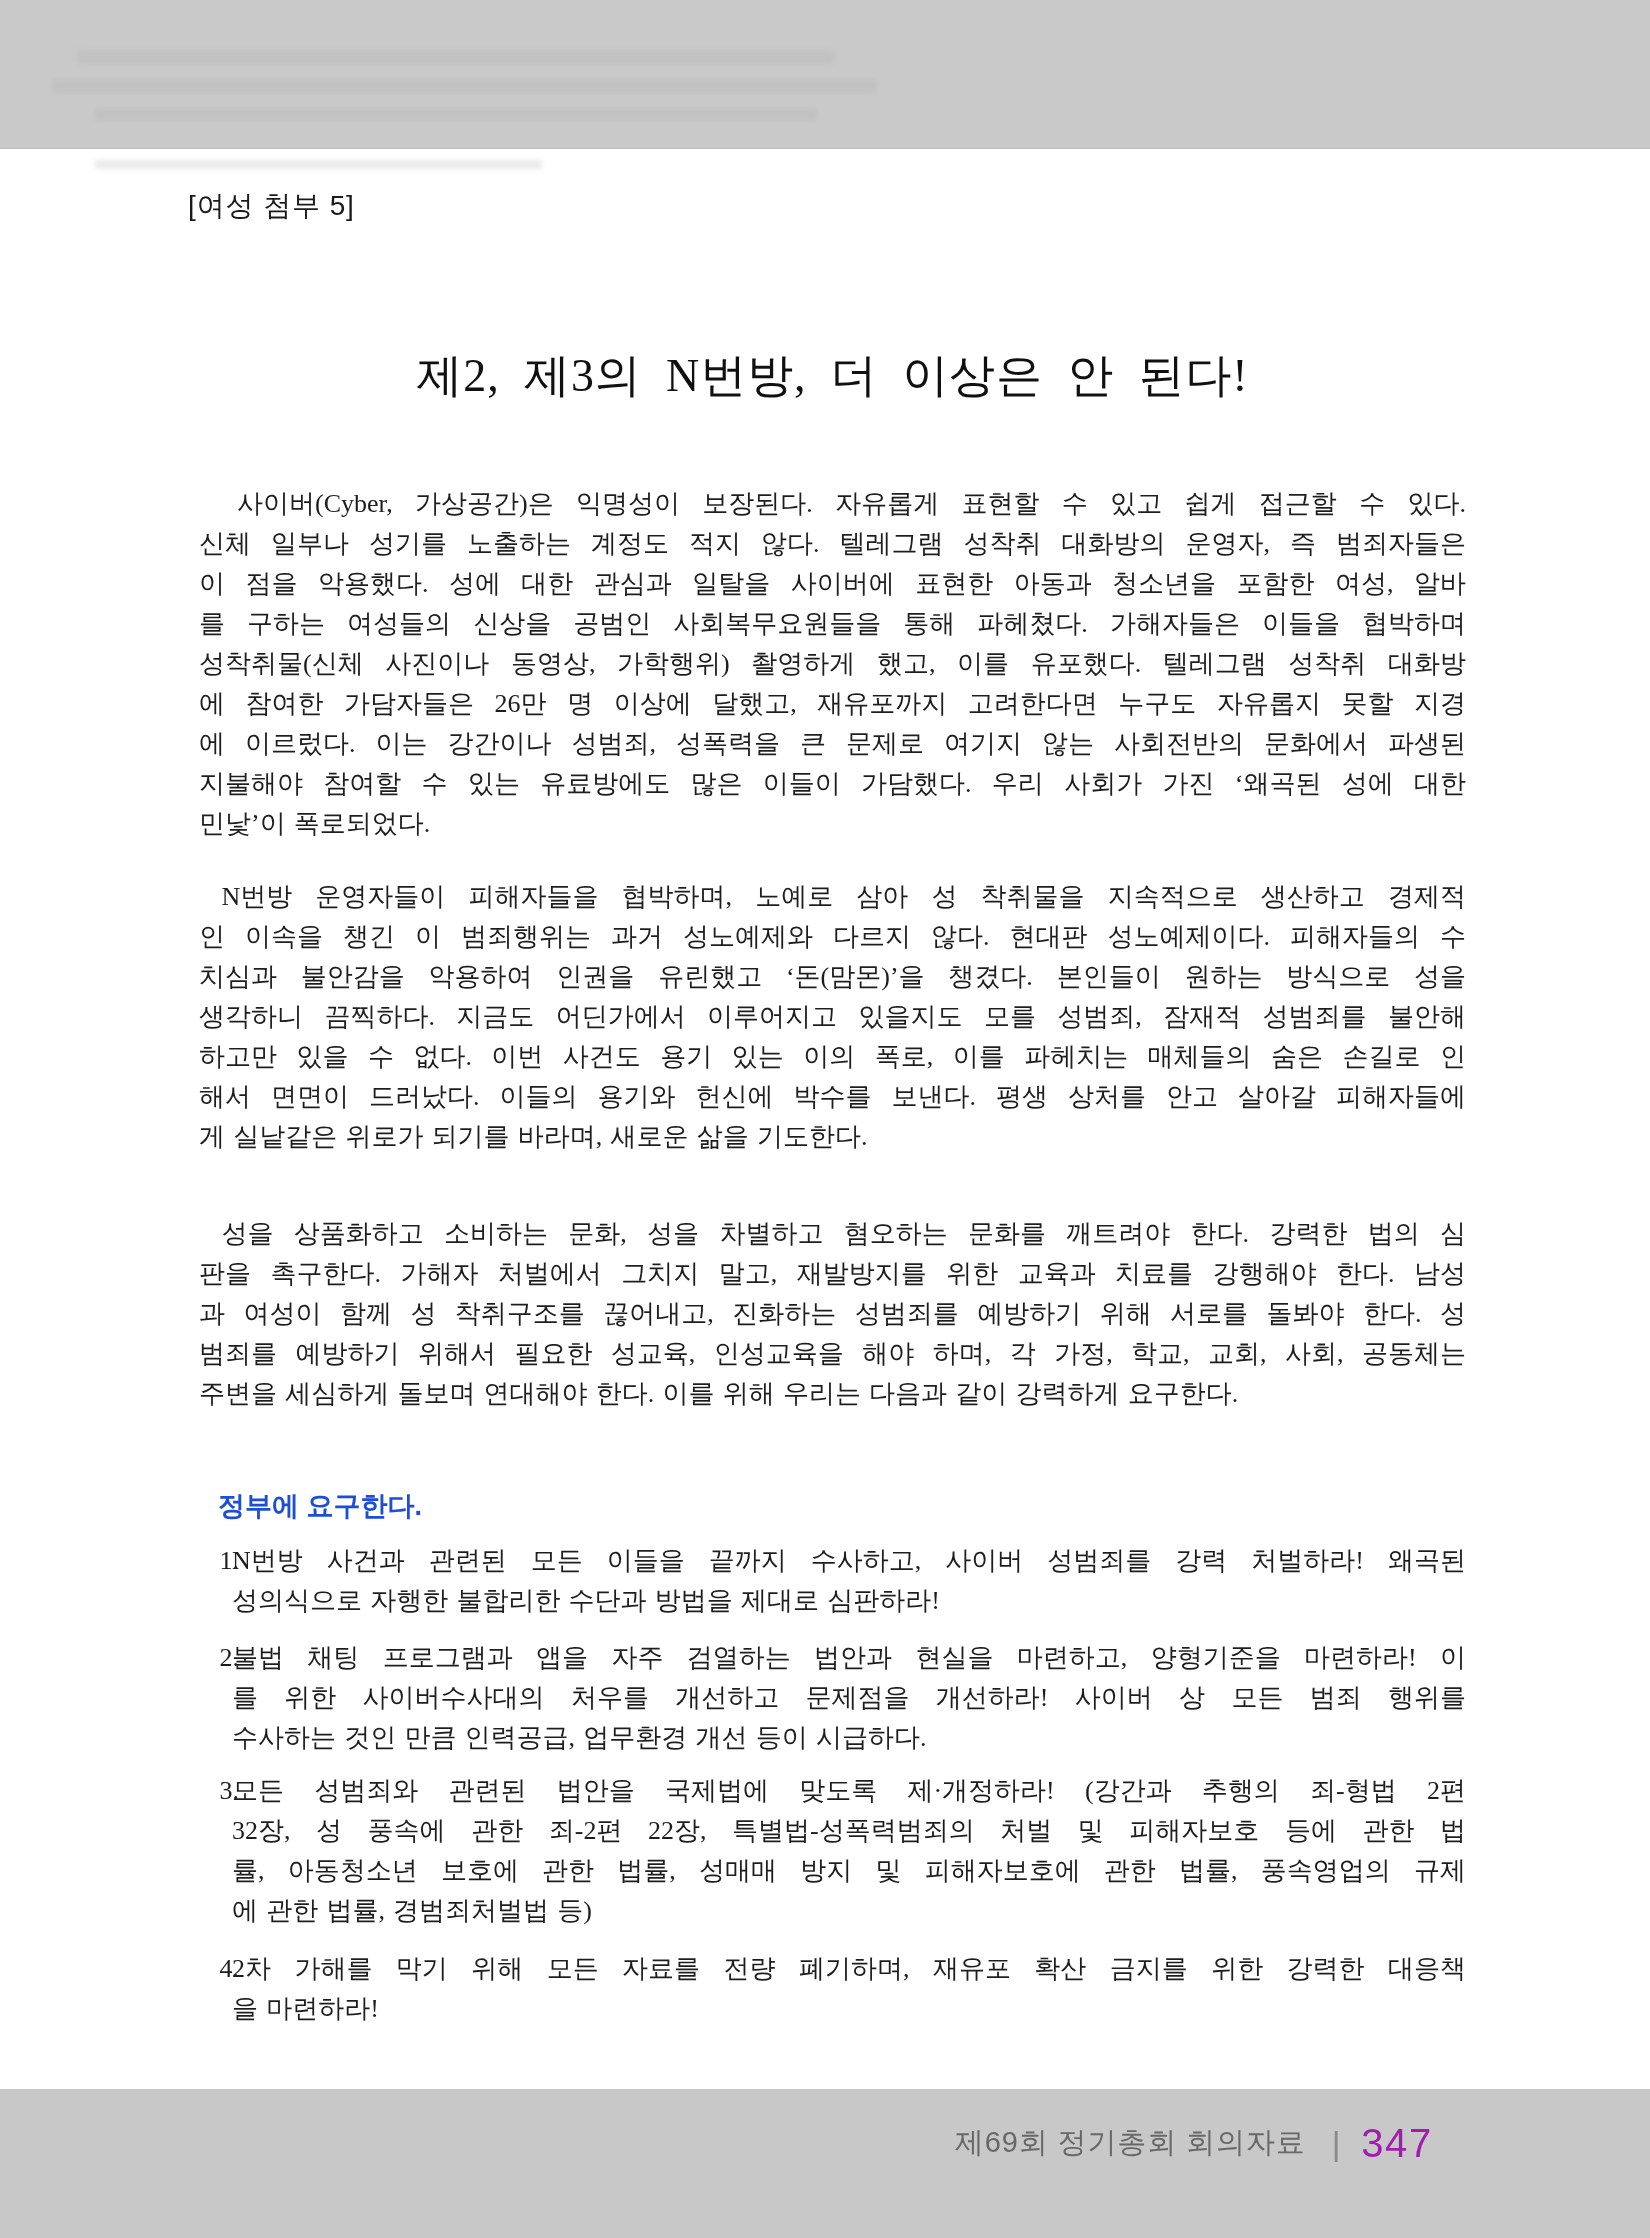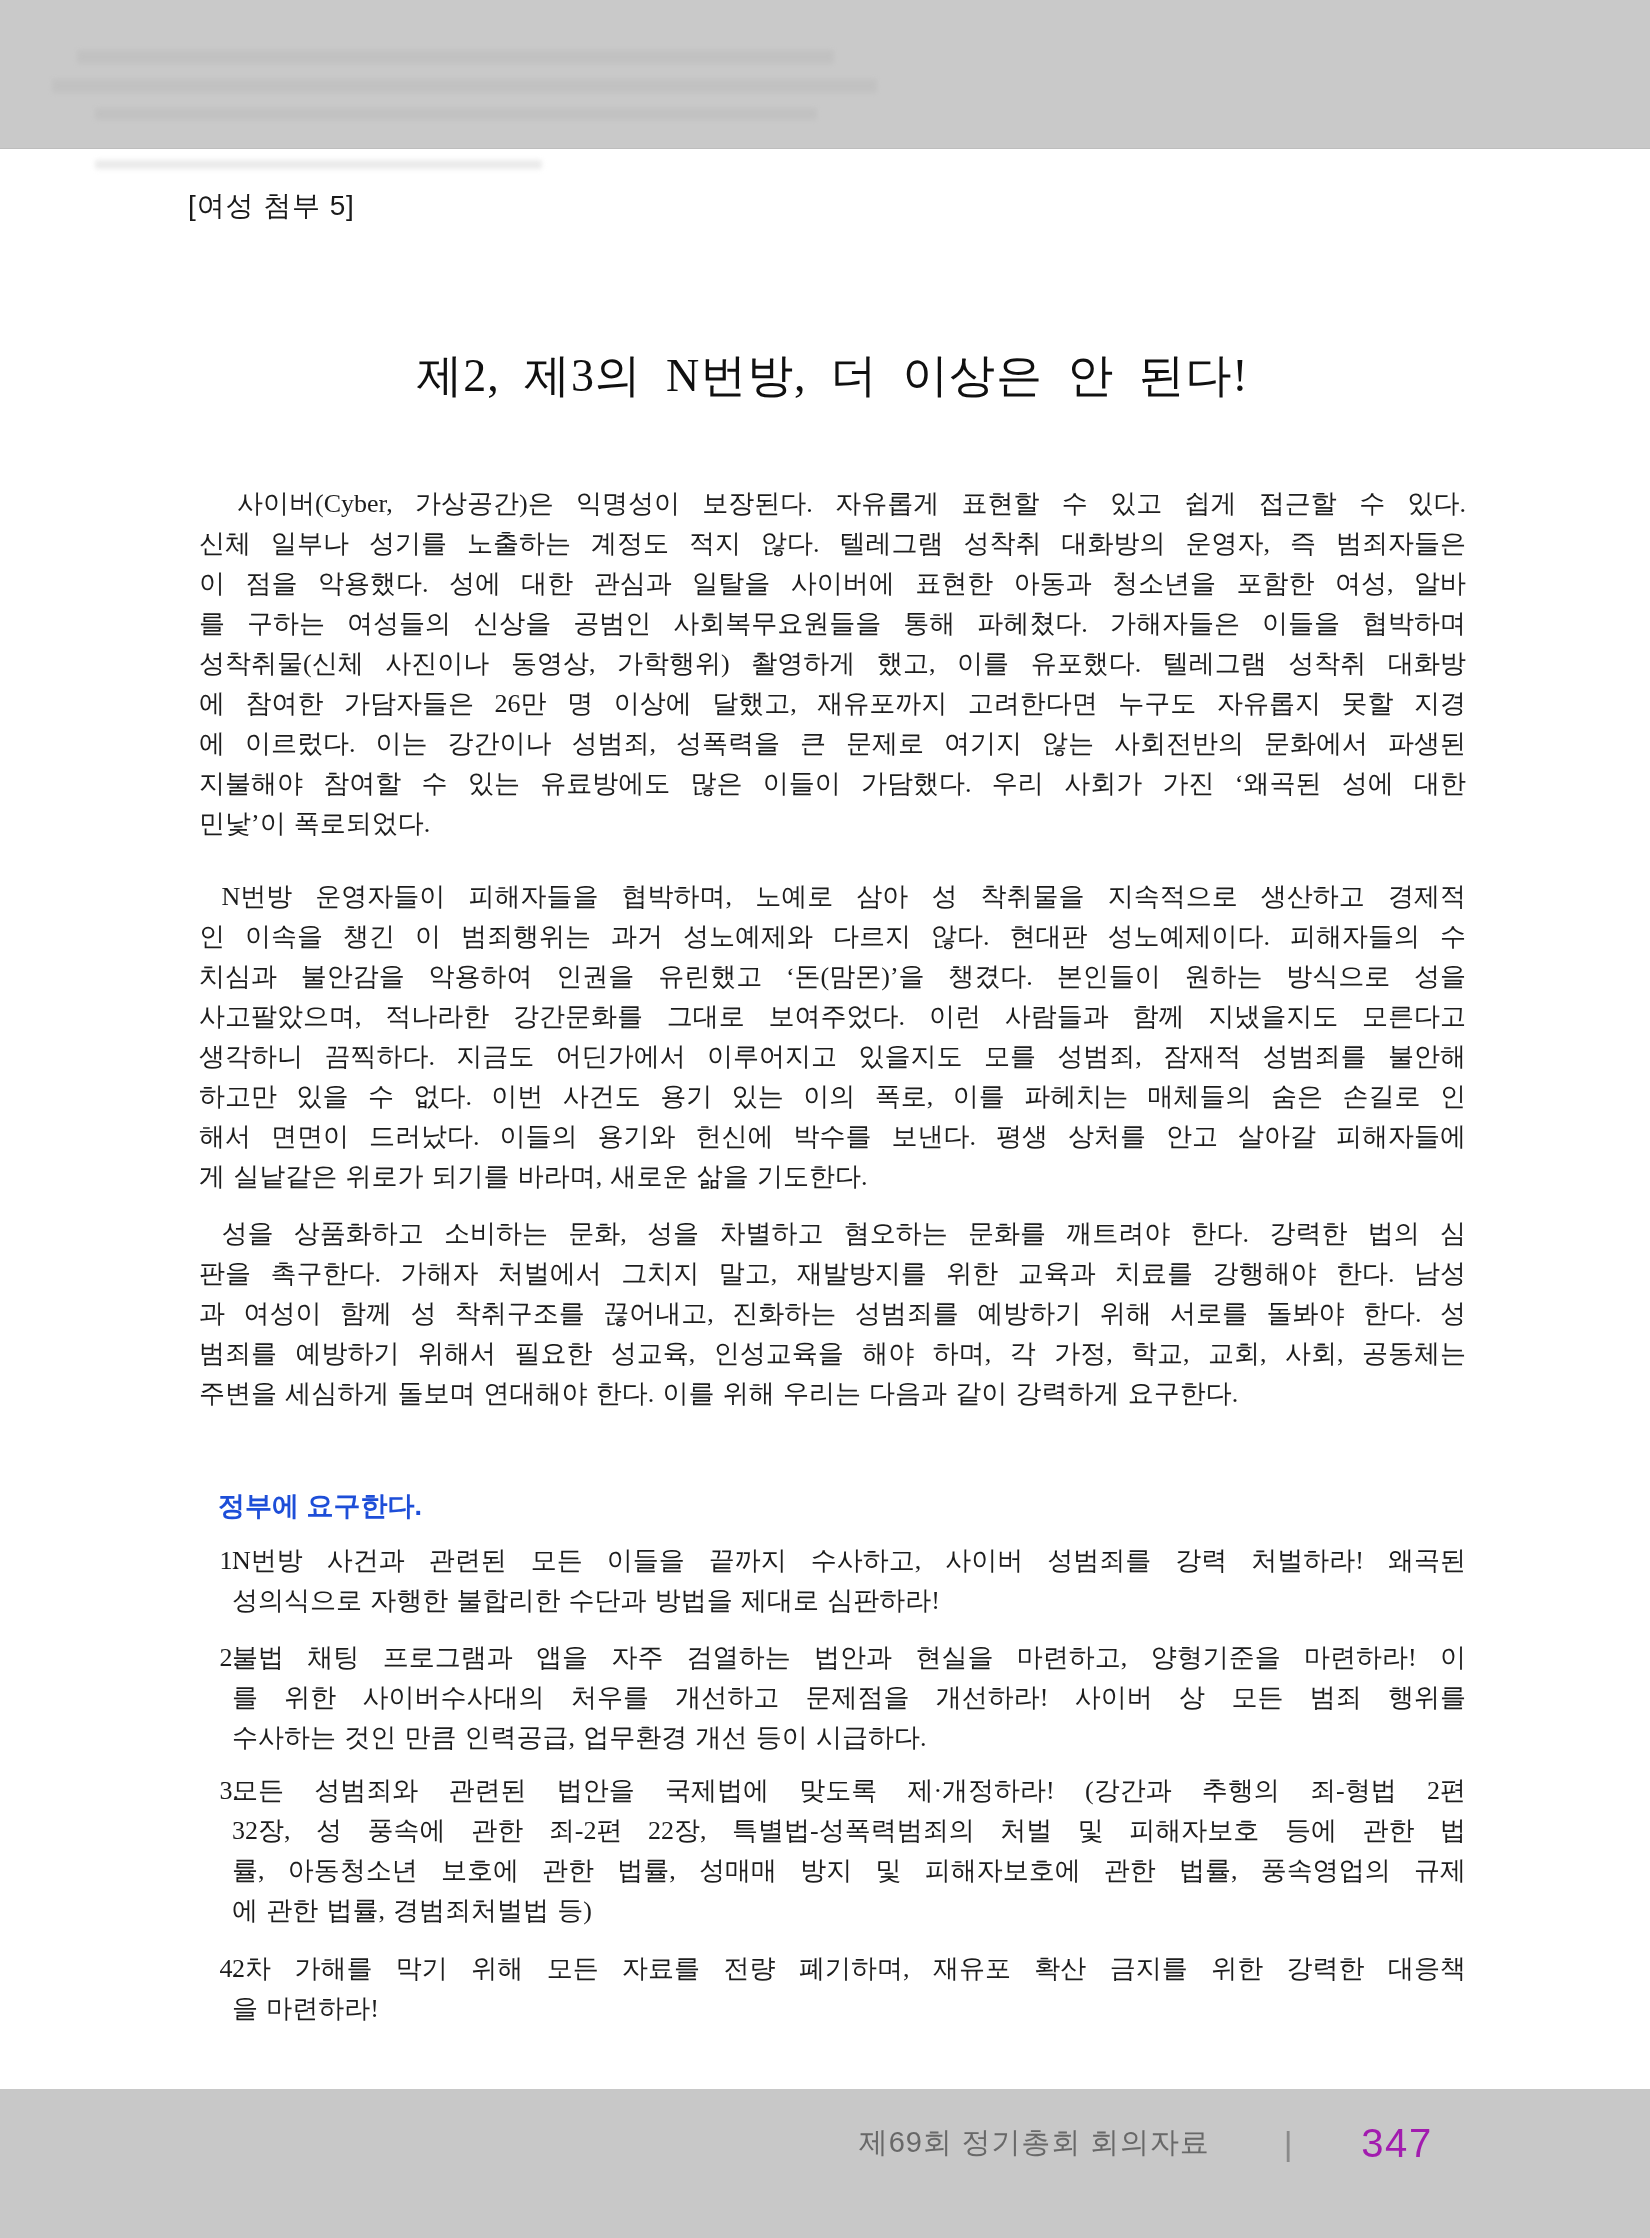--- a/index.html
+++ b/index.html
@@ -50,21 +50,20 @@
   .demand{position:absolute;left:199px;width:1267px;font-size:26px;line-height:40px;}
   .demand .num{position:absolute;left:20.6px;top:0;font-size:26px;color:#1d1d1d;}
   .demand .body{padding-left:33px;}
   .d1{top:1541px;} .d2{top:1638px;} .d3{top:1771px;} .d4{top:1949px;}
 
   
   .footer-row{
     position:absolute;top:2117px;right:218px;height:52px;
     display:flex;align-items:center;
     font-family:"Liberation Sans","DejaVu Sans",sans-serif;
-    gap:48px;
   }
   .footer-label{font-size:29px;color:#686868;letter-spacing:0.9px;}
   .footer-sep{font-size:34px;color:#8a8a8a;margin:0 20.6px 0 26px;font-weight:300;}
   .footer-page{font-size:40px;color:#a21caf;font-weight:500;letter-spacing:1.7px;}
 </style>
 </head>
 <body>
 
 <div class="band-top">
   <div class="artifact" style="left:77px;top:50px;width:757px;height:13.8px;"></div>
@@ -87,21 +86,20 @@
   <div class="line">에 참여한 가담자들은 26만 명 이상에 달했고, 재유포까지 고려한다면 누구도 자유롭지 못할 지경</div>
   <div class="line">에 이르렀다. 이는 강간이나 성범죄, 성폭력을 큰 문제로 여기지 않는 사회전반의 문화에서 파생된</div>
   <div class="line">지불해야 참여할 수 있는 유료방에도 많은 이들이 가담했다. 우리 사회가 가진 ‘왜곡된 성에 대한</div>
   <div class="line last">민낯’이 폭로되었다.</div>
 </div>
 
 <div class="para p2">
   <div class="line first-sm">N번방 운영자들이 피해자들을 협박하며, 노예로 삼아 성 착취물을 지속적으로 생산하고 경제적</div>
   <div class="line">인 이속을 챙긴 이 범죄행위는 과거 성노예제와 다르지 않다. 현대판 성노예제이다. 피해자들의 수</div>
   <div class="line">치심과 불안감을 악용하여 인권을 유린했고 ‘돈(맘몬)’을 챙겼다. 본인들이 원하는 방식으로 성을</div>
-  <div class="line">사고팔았으며, 적나라한 강간문화를 그대로 보여주었다. 이런 사람들과 함께 지냈을지도 모른다고</div>
   <div class="line">생각하니 끔찍하다. 지금도 어딘가에서 이루어지고 있을지도 모를 성범죄, 잠재적 성범죄를 불안해</div>
   <div class="line">하고만 있을 수 없다. 이번 사건도 용기 있는 이의 폭로, 이를 파헤치는 매체들의 숨은 손길로 인</div>
   <div class="line">해서 면면이 드러났다. 이들의 용기와 헌신에 박수를 보낸다. 평생 상처를 안고 살아갈 피해자들에</div>
   <div class="line last">게 실낱같은 위로가 되기를 바라며, 새로운 삶을 기도한다.</div>
 </div>
 
 <div class="para p3">
   <div class="line first-sm">성을 상품화하고 소비하는 문화, 성을 차별하고 혐오하는 문화를 깨트려야 한다. 강력한 법의 심</div>
   <div class="line">판을 촉구한다. 가해자 처벌에서 그치지 말고, 재발방지를 위한 교육과 치료를 강행해야 한다. 남성</div>
   <div class="line">과 여성이 함께 성 착취구조를 끊어내고, 진화하는 성범죄를 예방하기 위해 서로를 돌봐야 한다. 성</div>

